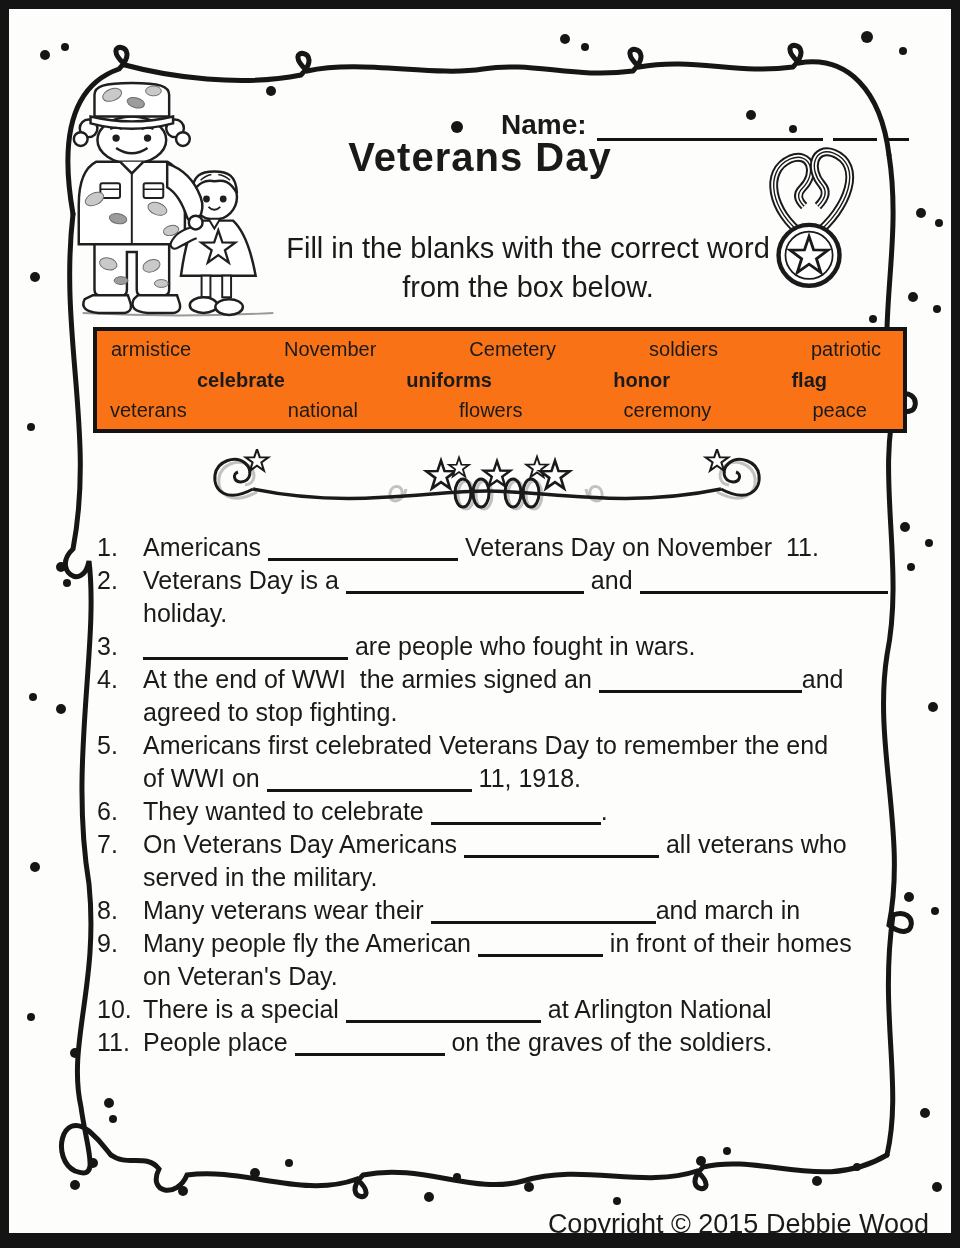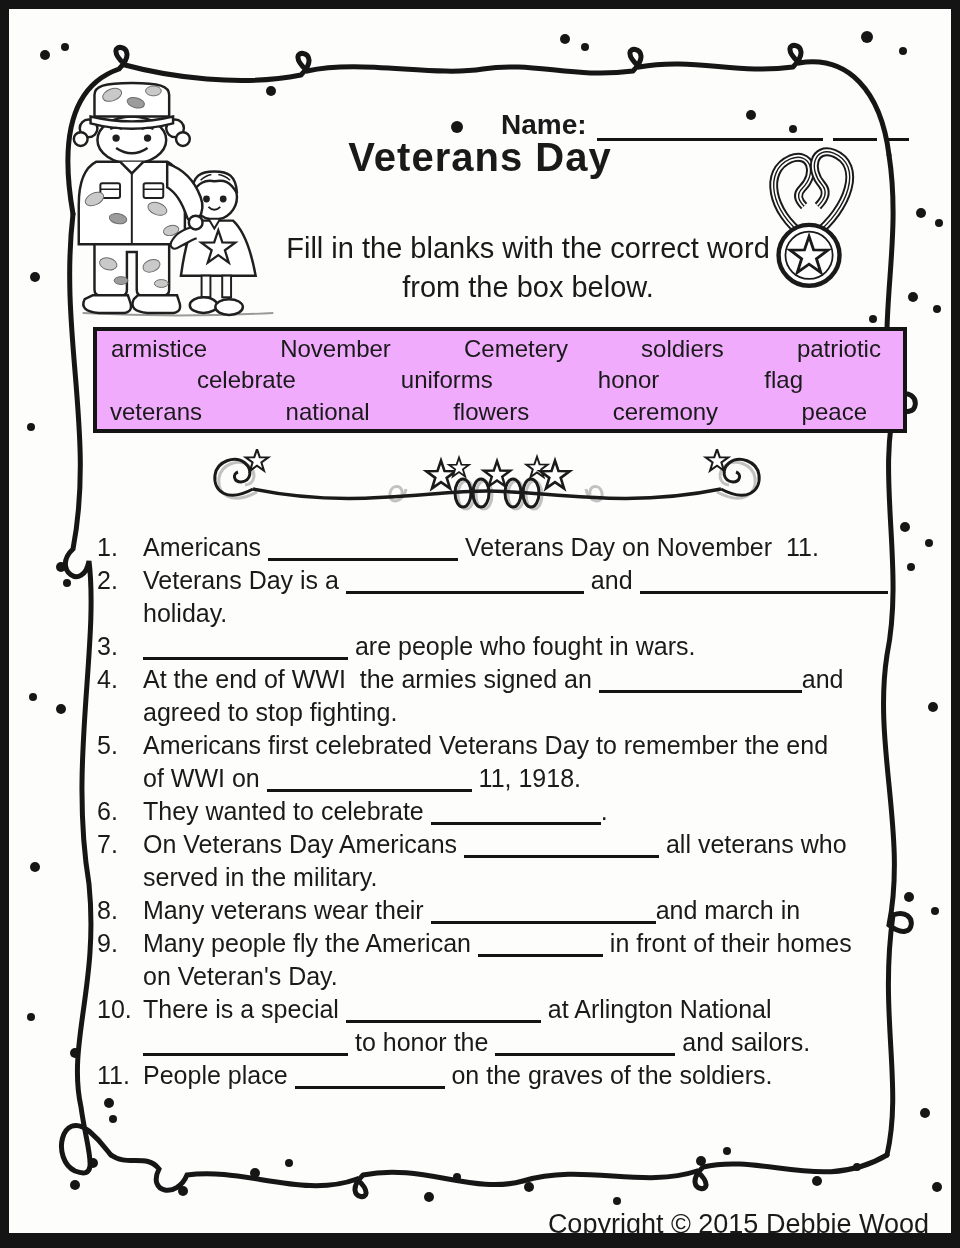--- a/index.html
+++ b/index.html
@@ -18,27 +18,27 @@
   .abs{position:absolute;}
   
   .name-row{left:492px;top:76px;display:flex;align-items:flex-end;gap:10px;font-size:28px;font-weight:600;margin-top:24px;}
   .name-line{display:inline-block;border-bottom:3px solid #141414;height:26px;}
   .nl-a{width:226px;} .nl-b{width:44px;} .nl-c{width:22px;}
   .title{left:0;top:126px;width:100%;text-align:center;font-size:40px;font-weight:700;letter-spacing:1px;}
   .subtitle{left:0;top:220px;width:100%;text-align:center;font-size:29px;font-weight:500;line-height:39px;padding-left:48px;}
   
   .word-bank{
     left:84px;top:318px;width:814px;height:106px;
-    box-sizing:border-box;border:4px solid #141414;background:#f0abfc;
+    box-sizing:border-box;border:4px solid #141414;background:#f97316;
     display:flex;flex-direction:column;justify-content:space-evenly;
-    font-size:24px;
+    font-size:20px;
   }
   .wb-row{display:flex;justify-content:space-between;}
   .wb-row-0{padding:0 22px 0 14px;}
-  .wb-row-1{padding:0 100px 0 100px;}
+  .wb-row-1{padding:0 76px 0 100px;font-weight:bold;}
   .wb-row-2{padding:0 36px 0 13px;}
   
   .question-list{left:88px;top:522px;width:802px;font-size:25px;}
   .q{display:flex;}
   .q-num{min-width:38px;line-height:33px;}
   .q-body{flex:1;}
   .q-line{line-height:33px;min-height:33px;white-space:nowrap;margin-left:8px;}
   .blank{
     display:inline-block;height:24px;margin-bottom:-5px;
     border-bottom:3px solid #141414;
@@ -326,21 +326,20 @@
         <span class="q-num">9.</span>
         <div class="q-body">
           <div class="q-line"><span>Many people fly the American </span><span class="blank" style="width: 125px;"></span><span> in front of their homes</span></div>
           <div class="q-line"><span>on Veteran's Day.</span></div>
         </div>
       </div>
       <div class="q">
         <span class="q-num">10.</span>
         <div class="q-body">
           <div class="q-line"><span>There is a special </span><span class="blank" style="width: 195px;"></span><span> at Arlington National</span></div>
-          <div class="q-line"><span class="blank" style="width: 205px;"></span><span> to honor the </span><span class="blank" style="width: 180px;"></span><span> and sailors.</span></div>
         </div>
       </div>
       <div class="q">
         <span class="q-num">11.</span>
         <div class="q-body">
           <div class="q-line"><span>People place </span><span class="blank" style="width: 150px;"></span><span> on the graves of the soldiers.</span></div>
         </div>
       </div>
     </div>
 

